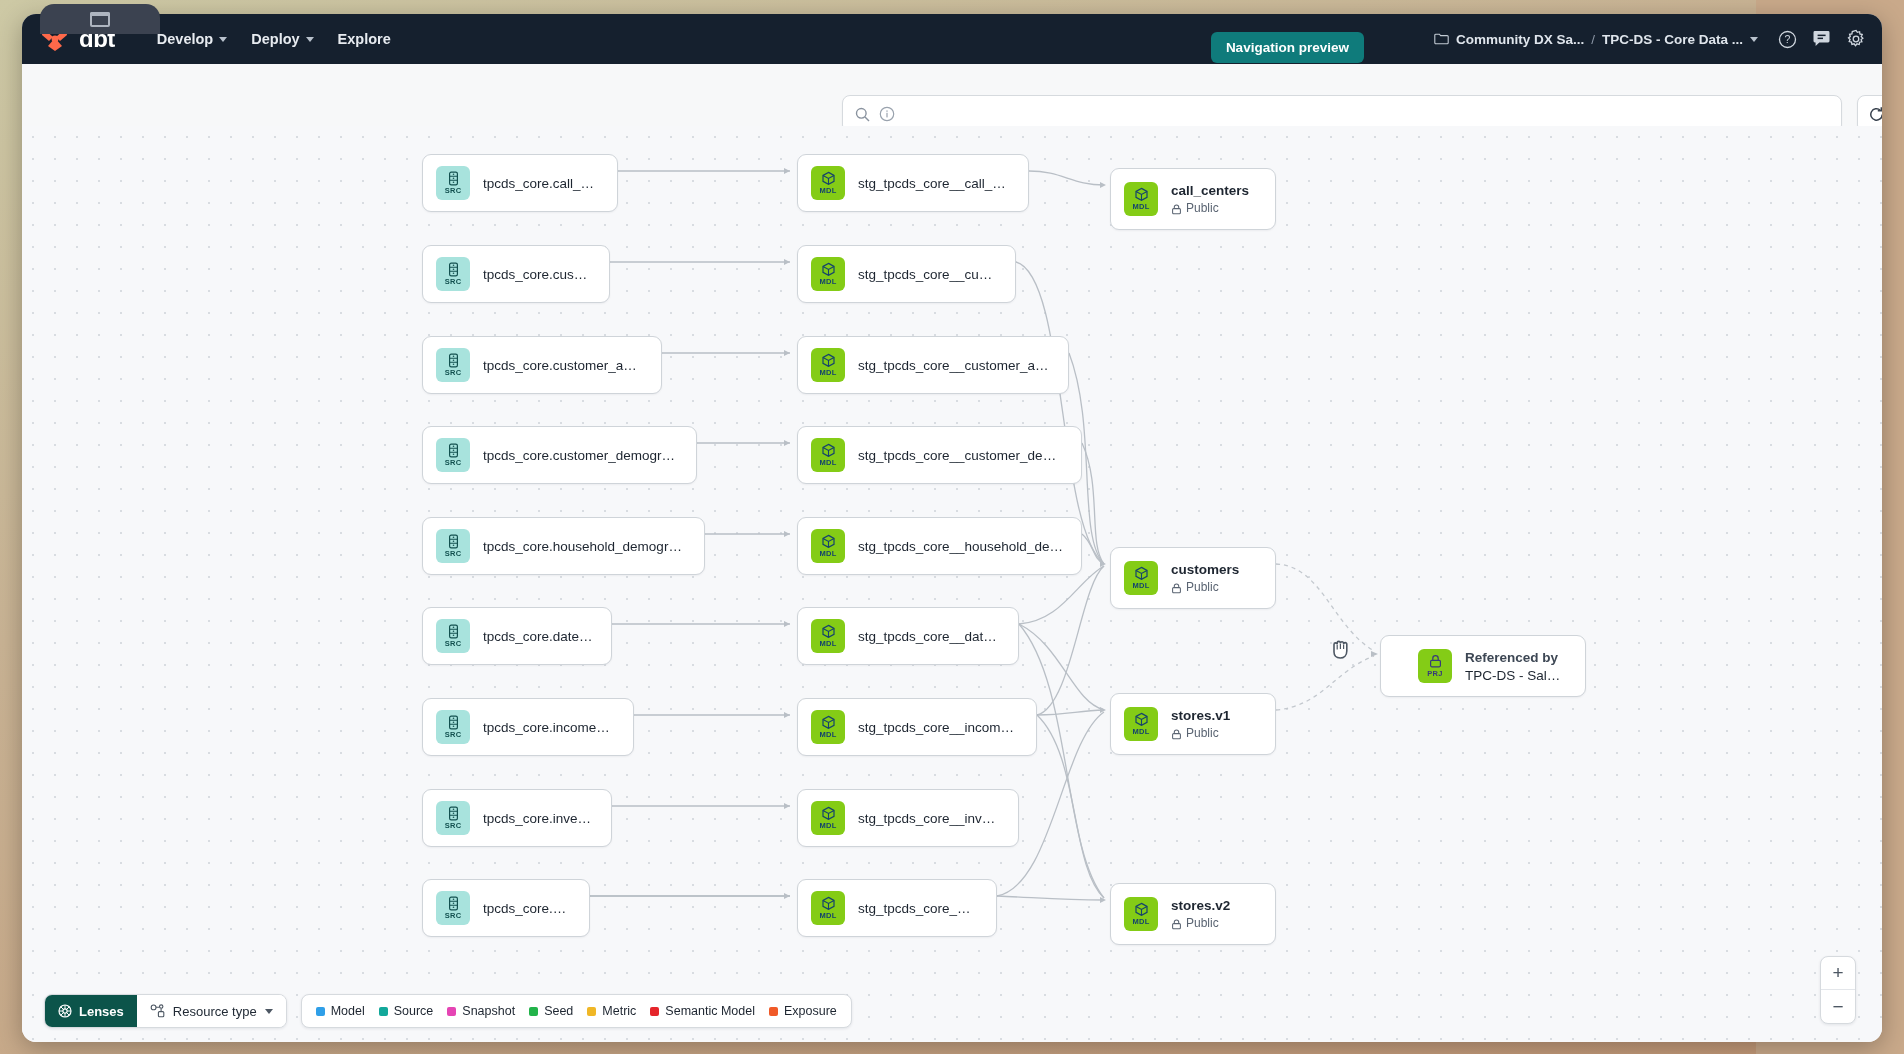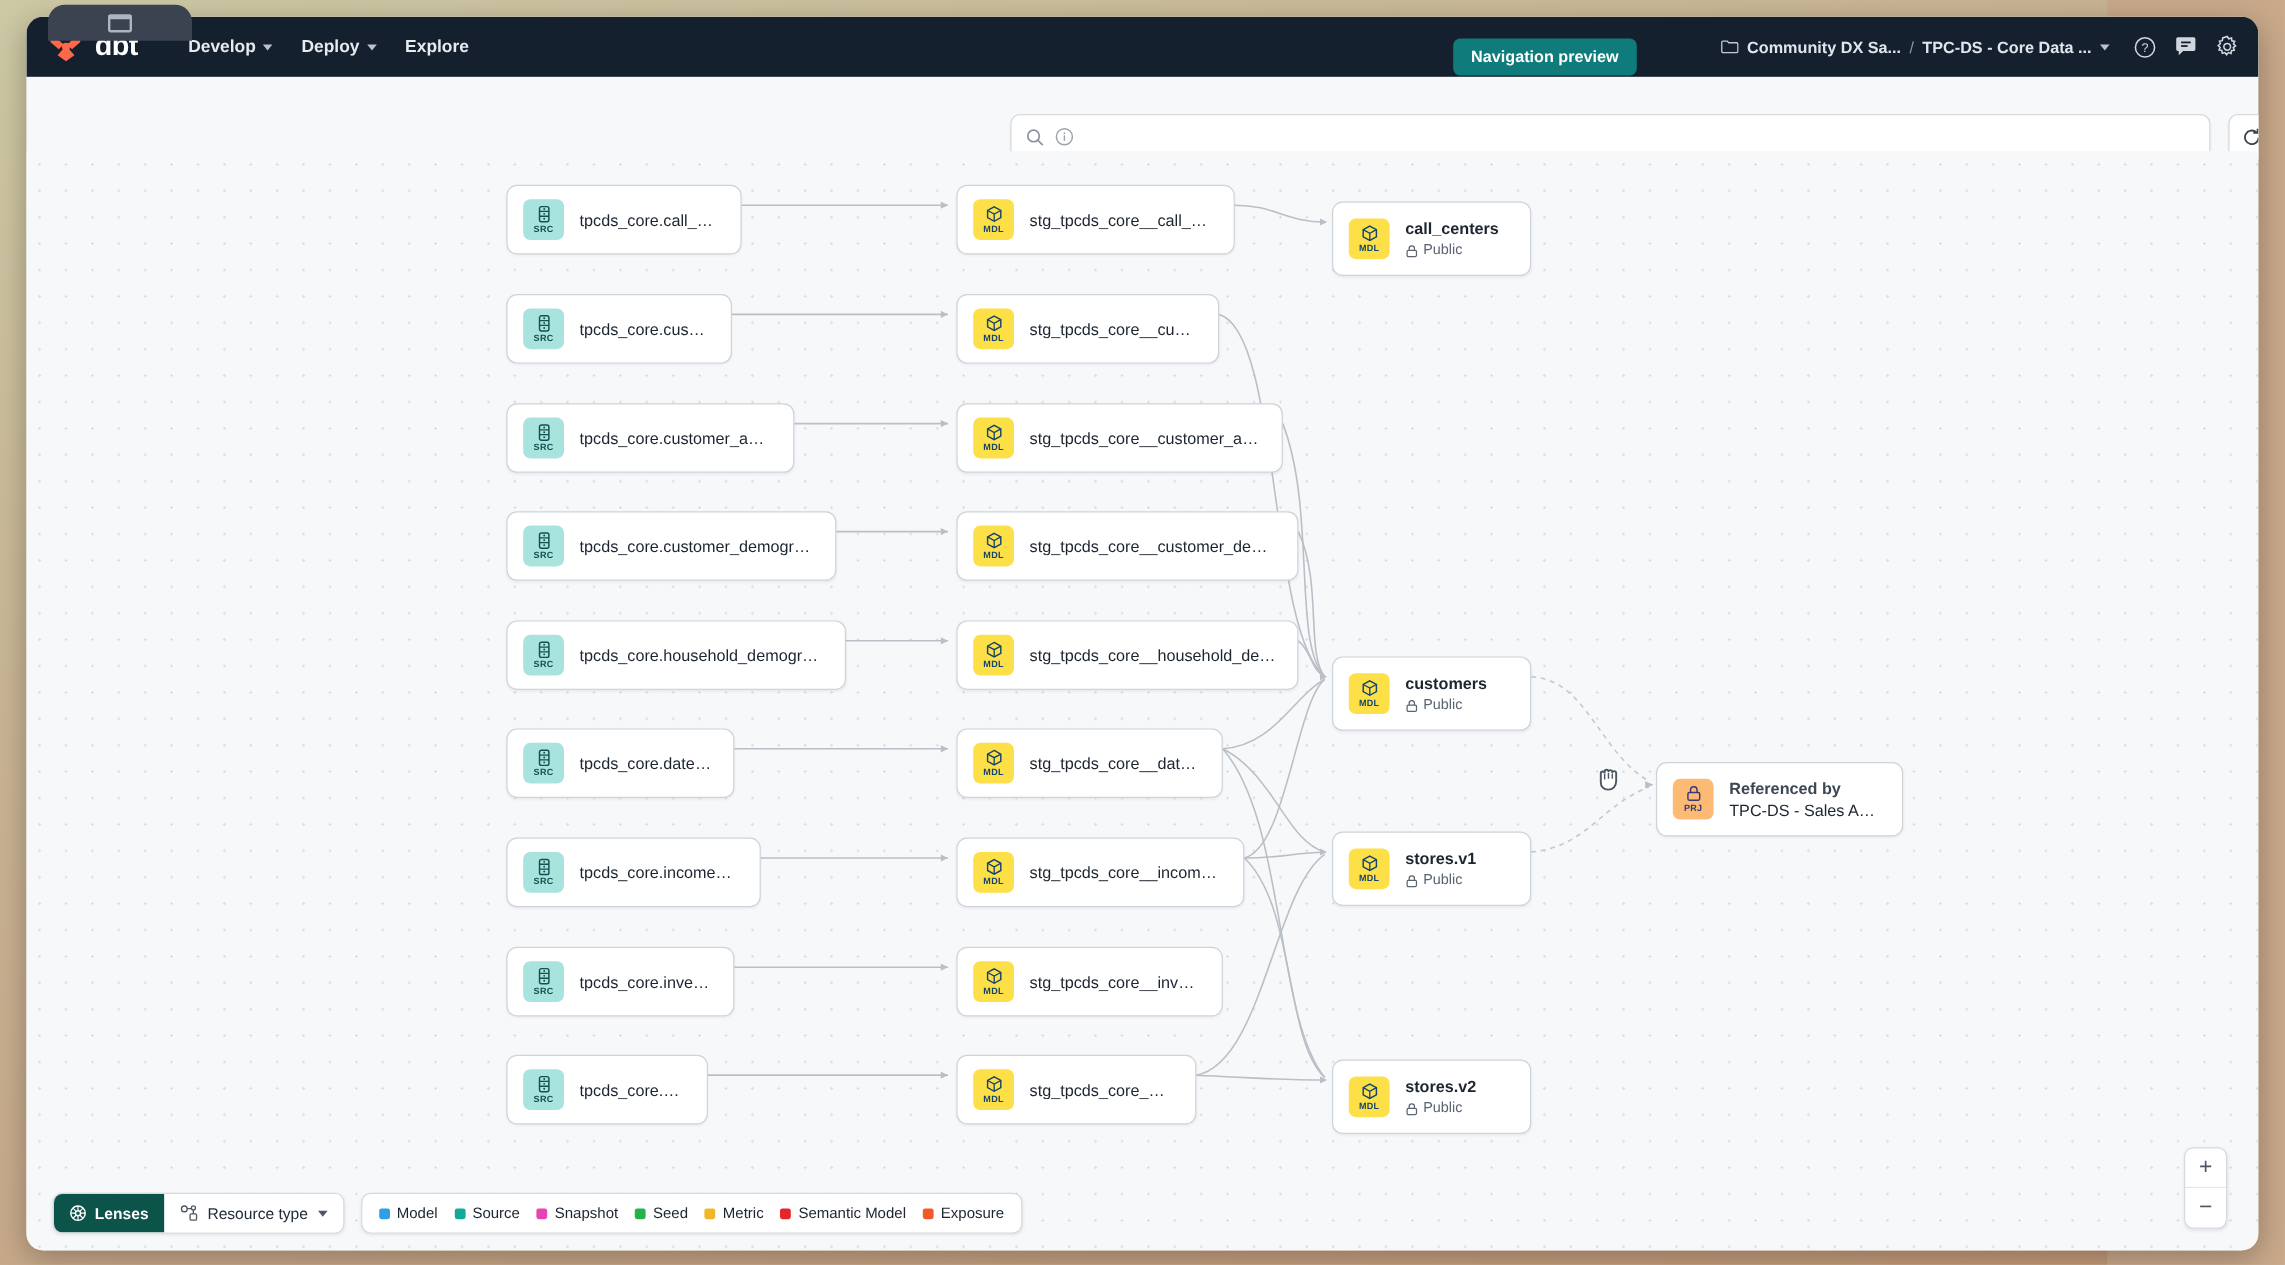--- a/index.html
+++ b/index.html
@@ -144,23 +144,23 @@
   .badge {
     width:34px; height:34px; border-radius:6px; flex:none;
     display:flex; flex-direction:column; align-items:center; justify-content:center;
     gap:1px;
   }
   .badge .gl { display:flex; align-items:center; justify-content:center; height:15px;}
   .badge .bt { font-size:7.5px; font-weight:700; letter-spacing:.3px; line-height:1; }
   .badge.src { background:#a8e3dd; }
   .badge.src .bt, .badge.src .gl svg { color:#12504f; }
   .badge.src .bt { color:#12504f; }
-  .badge.mdl { background:#fde047; }
+  .badge.mdl { background:#84cc16; }
   .badge.mdl .bt { color:#14436c; }
-  .badge.prj { background:#fdba74; }
+  .badge.prj { background:#84cc16;margin-left:24px; }
   .badge.prj .bt { color:#37397a; }
   .node .txt { display:flex; flex-direction:column; gap:3px; overflow:hidden; }
   .node .nname {
     font-size:13.5px; color:#1d2530; font-weight:400;
     overflow:hidden; text-overflow:ellipsis;
   }
   .node .nsub {
     font-size:12px; color:#5a6472; display:flex; align-items:flex-end; gap:4px;
   }
   .node.two .nname { font-weight:700; }

